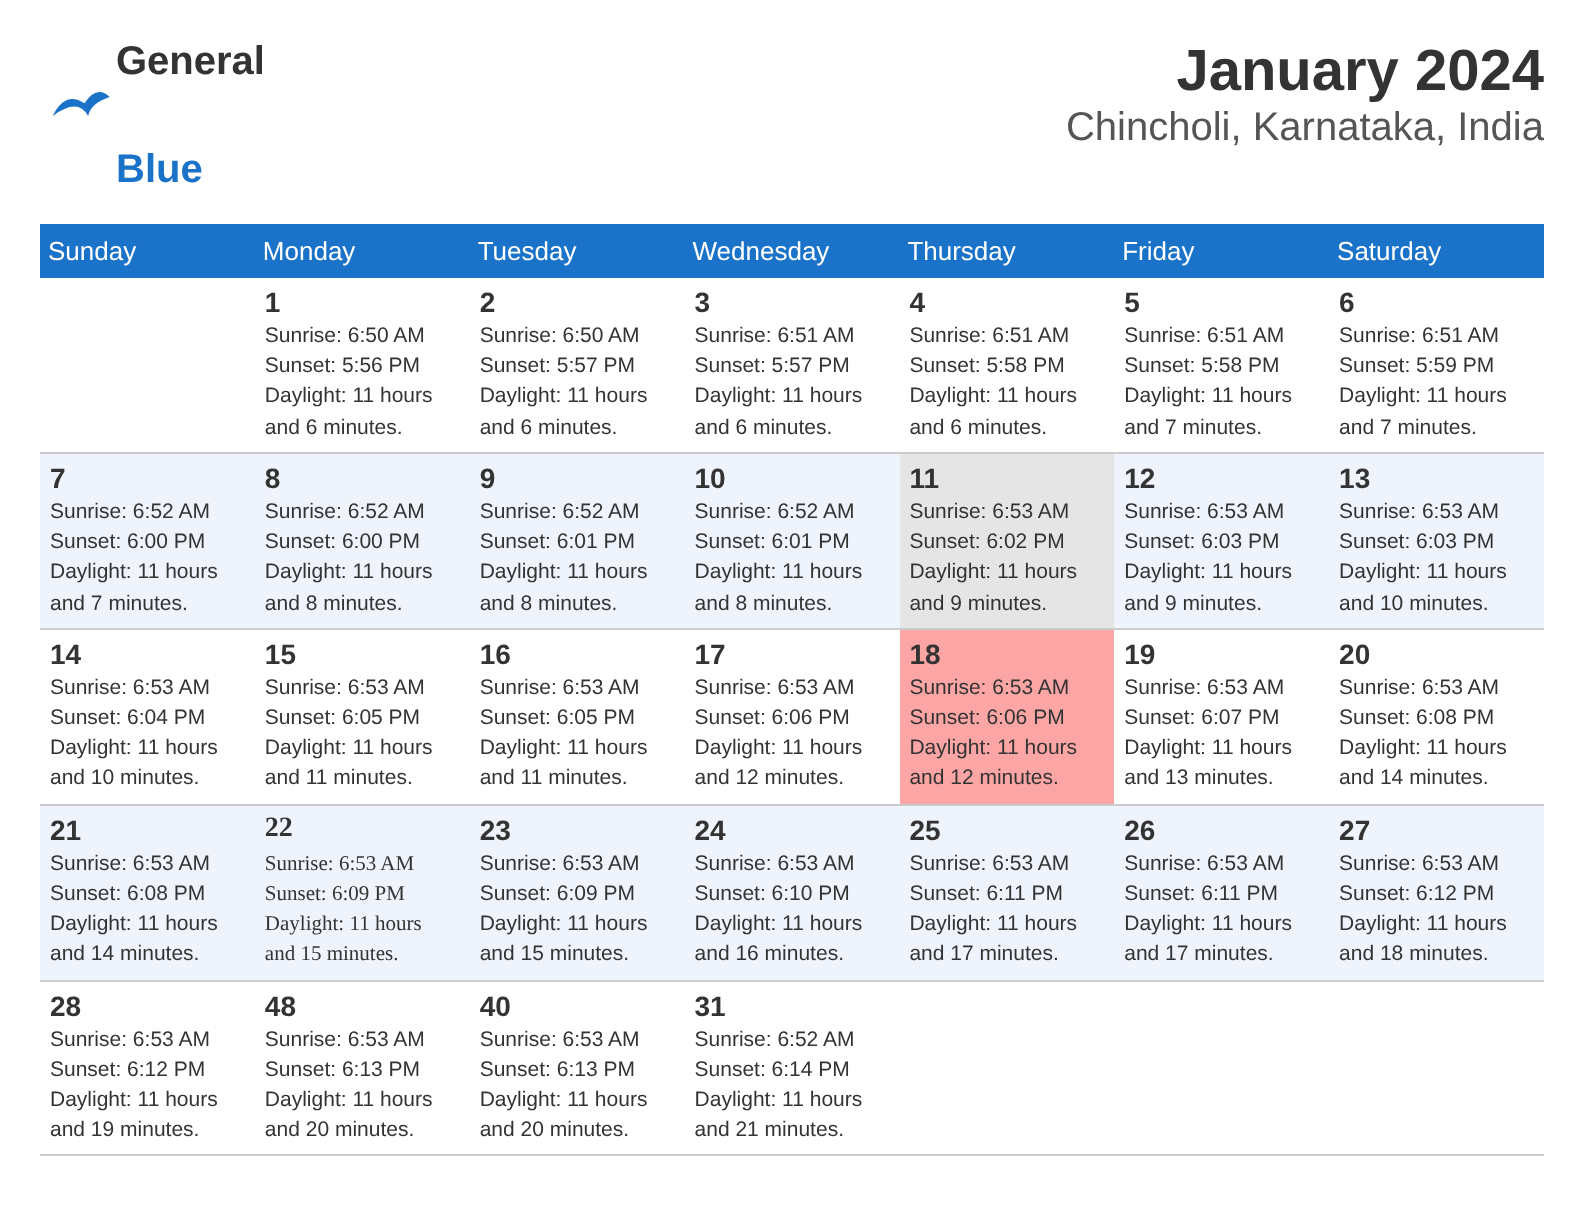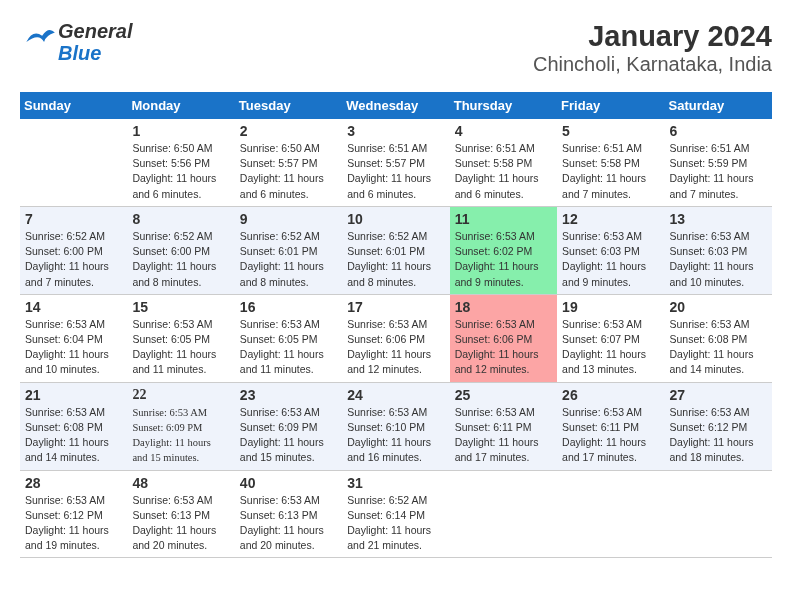--- a/index.html
+++ b/index.html
@@ -36,21 +36,21 @@
       width: 100%;
       border-collapse: collapse;
       font-size: 11px;
     }
     thead tr th {
       background-color: #1a73c8;
       color: #fff;
       padding: 6px 4px;
       text-align: left;
       font-size: 13px;
-      font-weight: bold;
+      font-weight: normal;
       margin-left: 18px;
     }
     tbody tr {
       border-bottom: 1px solid #ccc;
     }
     tbody tr:nth-child(odd) {
       background: #f9f9f9;
     }
     tbody tr:nth-child(even) {
       background: #fff;
@@ -71,28 +71,28 @@
       font-size: 10.5px;
       color: #333;
       line-height: 1.45;
     }
   </style>
 </head>
 <body>
 
 <div class="header">
   <div class="logo">
-  <div style="display:flex;flex-direction:column;align-items:center;font-style:italic;">
+  <div style="display:flex;flex-direction:column;align-items:center;">
     <div style="display:flex;align-items:center;">
       <svg width="38" height="38" viewBox="0 0 60 60">
         <path d="M10,30 Q20,10 35,20 Q45,5 55,15 Q40,20 38,30 Q30,15 10,30Z" fill="#1a73c8"></path>
       </svg>
       <div>
         <div style="font-size:20px;font-weight:bold;color:#333;line-height:1.1;">General</div>
-        <div style="font-size:20px;font-weight:bold;color:#1a73c8;line-height:1.1;">Blue</div>
+        <div style="font-size:20px;font-weight:bold;color:#1a73c8;line-height:1.1;margin-top:32px;">Blue</div>
       </div>
     </div>
   </div>
 </div>
   <div class="title-block">
     <div class="month-title">January 2024</div>
     <div class="location">Chincholi, Karnataka, India</div>
   </div>
 </div>
 
@@ -176,21 +176,21 @@
 Daylight: 11 hours
 and 8 minutes.</div>
         </td>
         <td style="background-color: rgb(239, 243, 251);">
           <div class="day-num">10</div>
           <div class="day-info" style="white-space: pre-line;">Sunrise: 6:52 AM
 Sunset: 6:01 PM
 Daylight: 11 hours
 and 8 minutes.</div>
         </td>
-        <td style="background-color: #86efac;">
+        <td style="background-color: #e5e5e5;">
           <div class="day-num">11</div>
           <div class="day-info" style="white-space: pre-line;">Sunrise: 6:53 AM
 Sunset: 6:02 PM
 Daylight: 11 hours
 and 9 minutes.</div>
         </td>
         <td style="background-color: rgb(239, 243, 251);">
           <div class="day-num">12</div>
           <div class="day-info" style="white-space: pre-line;">Sunrise: 6:53 AM
 Sunset: 6:03 PM

